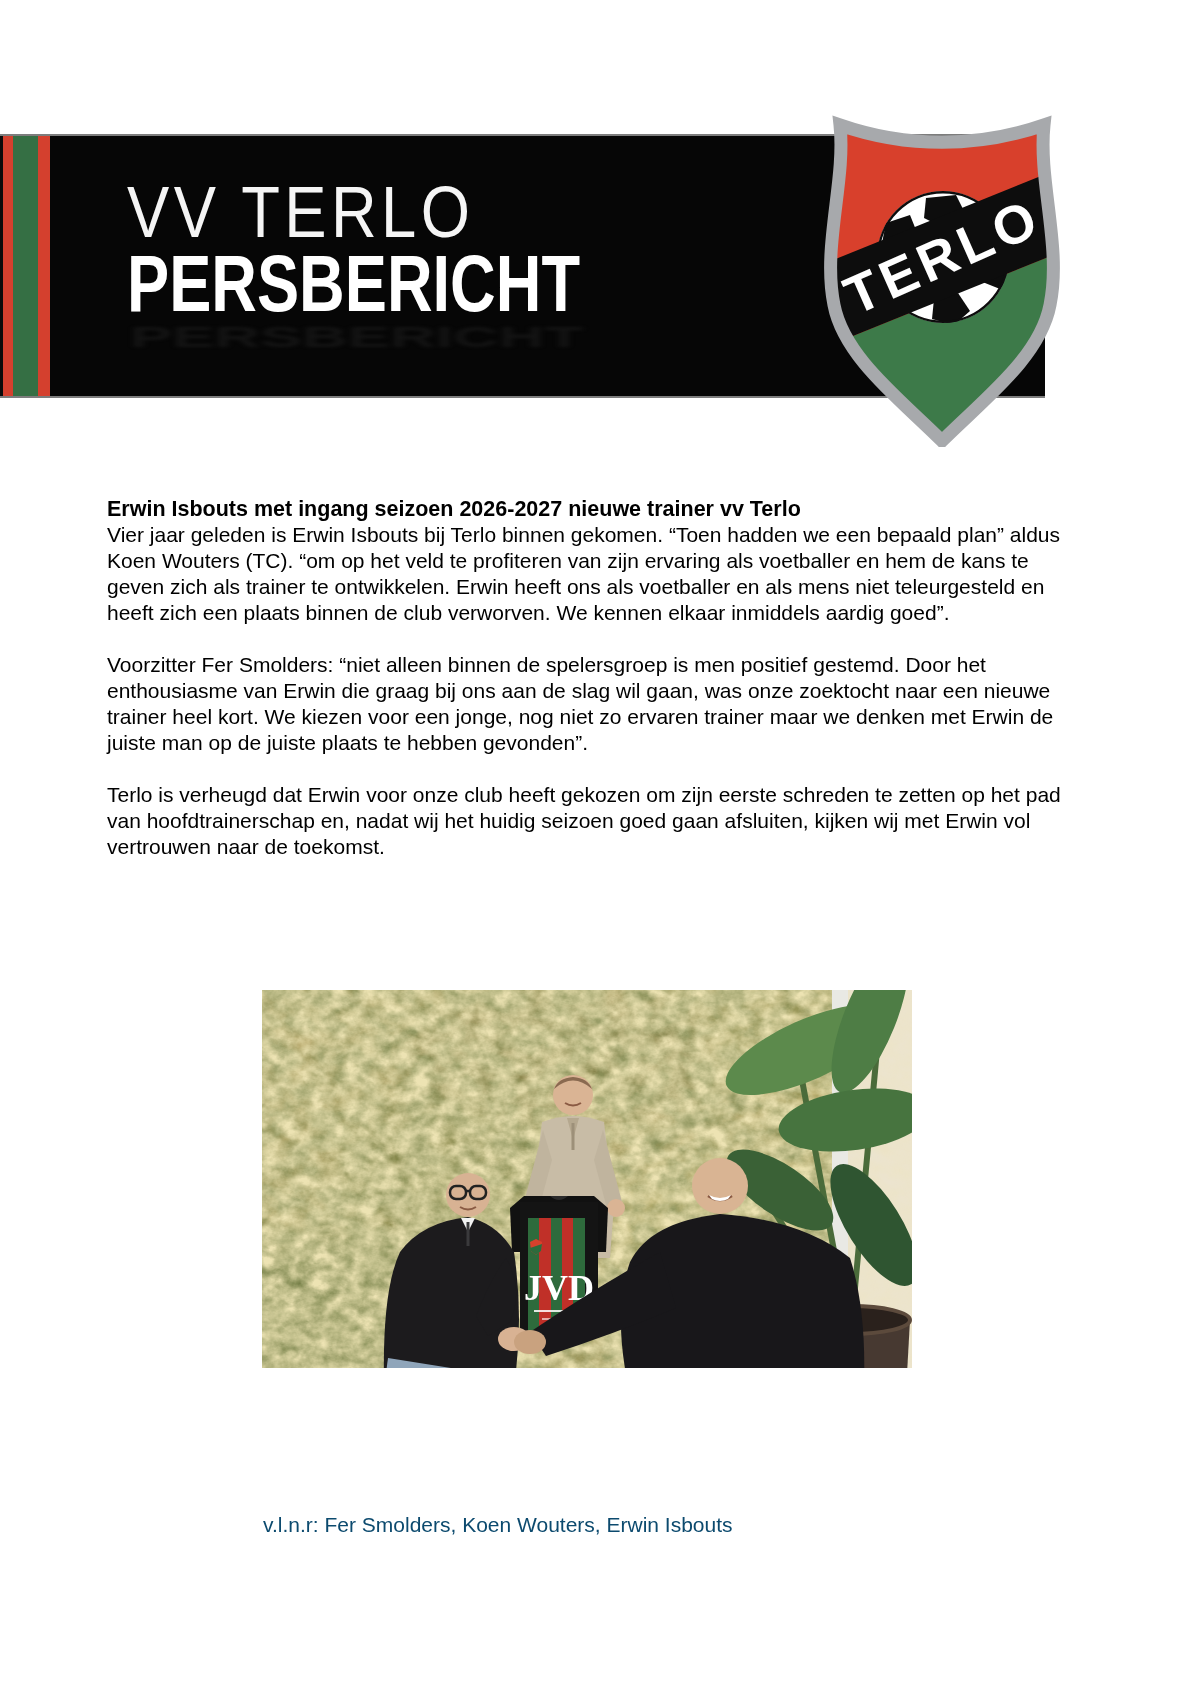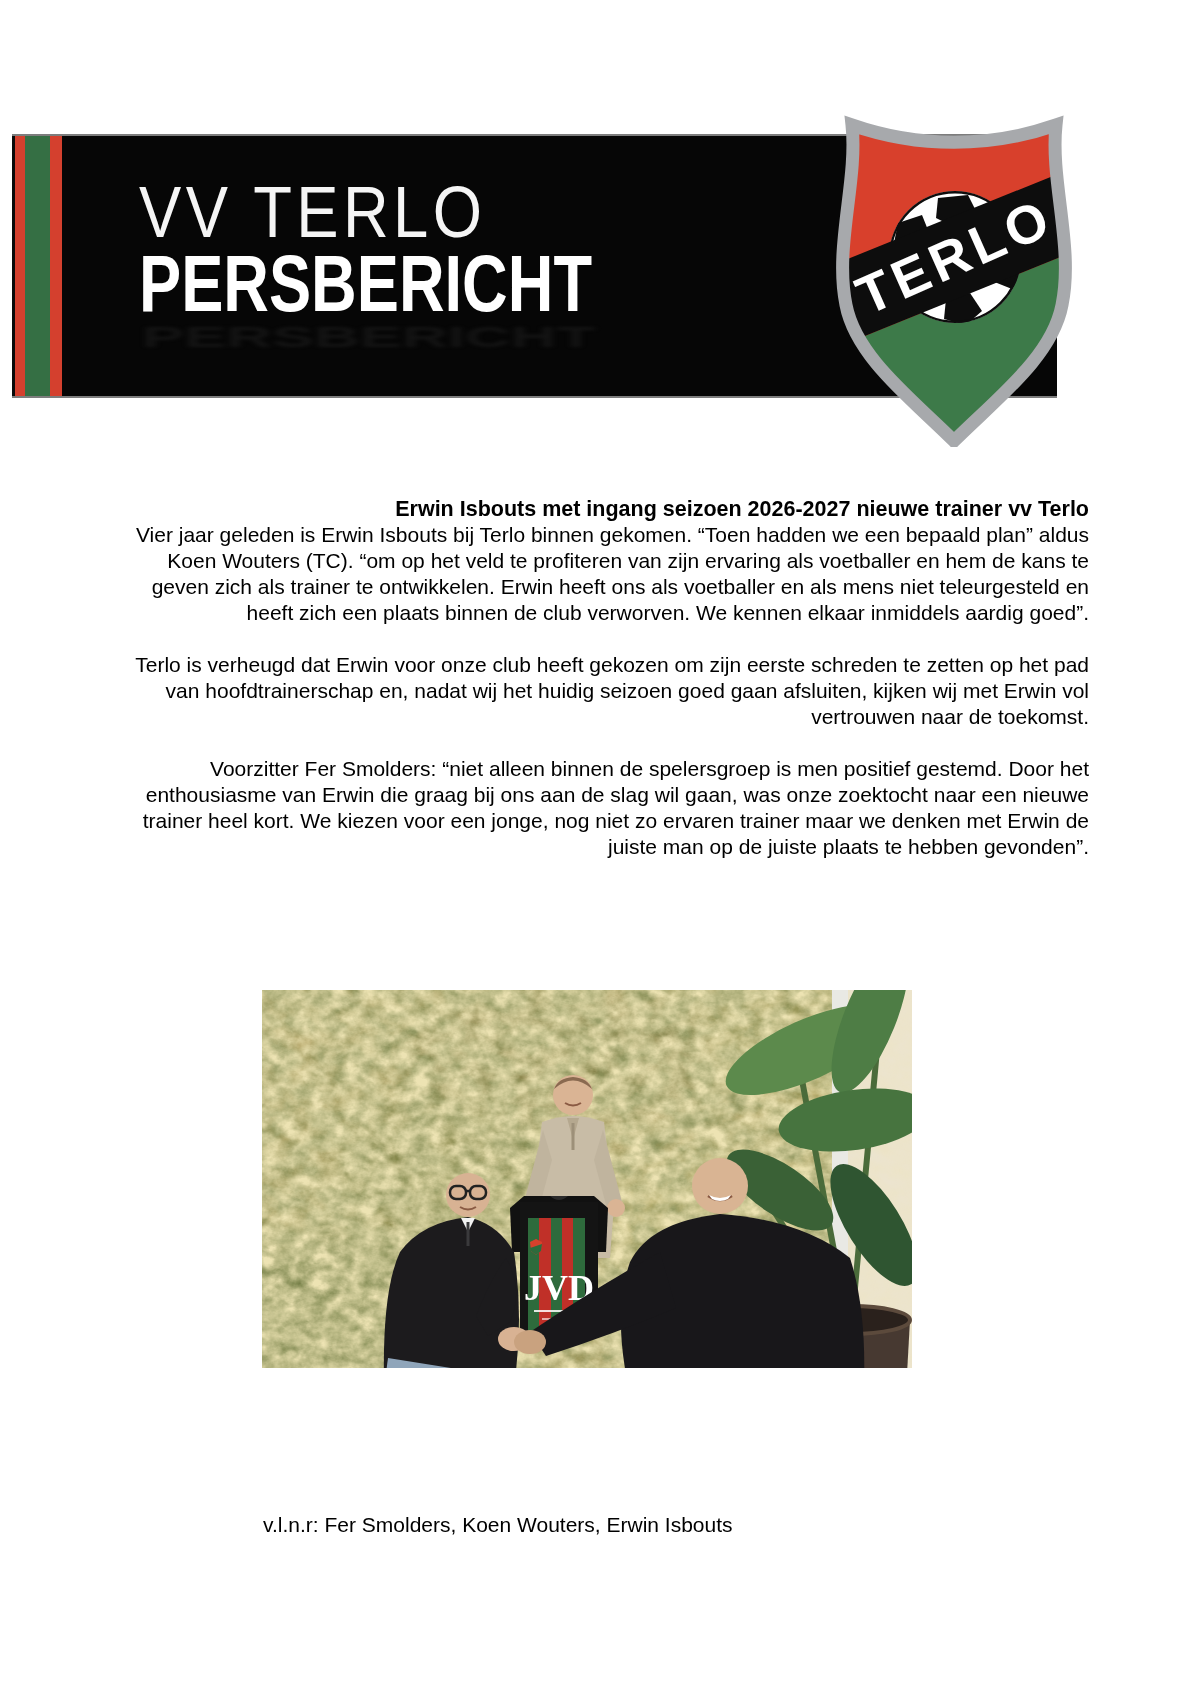--- a/index.html
+++ b/index.html
@@ -3,21 +3,21 @@
 <meta charset="utf-8">
 <style>
   html,body{margin:0;padding:0;background:#ffffff;}
   .page{
     position:relative; width:1190px; height:1684px; background:#ffffff;
     font-family:"Liberation Sans", sans-serif; overflow:hidden;
   }
 
   
   .banner{
-    position:absolute; left:12px; top:134px; width:1045px; height:264px;
+    position:absolute; left:0; top:134px; width:1045px; height:264px;
     background:#060606;
     border-top:2px solid #7d7d7d; border-bottom:2px solid #7d7d7d;
     box-sizing:border-box;
   }
   .stripes{position:absolute; left:0; top:0; bottom:0; width:50px; display:flex;}
   .stripes .s-black{width:3px; background:#0a0a0a;}
   .stripes .s-red1{width:10px; background:#d4402e;}
   .stripes .s-green{width:25px; background:#356f44;}
   .stripes .s-red2{width:12px; background:#d4402e;}
   .brand-thin{
@@ -37,31 +37,31 @@
     filter:blur(4px); opacity:.9;
   }
   .crest{position:absolute; left:806px; top:-33px; width:272px; height:344px;}
 
   
   .article{
     position:absolute; left:107px; top:496px; width:982px;
     color:#000; font-size:21px; line-height:26px;
   }
   .headline{font-weight:bold; margin:0 0 54px 0; font-size:21.5px;}
-  .article p{margin:0;text-align:right;}
+  .article p{margin:0;}
   .article p.gap{margin-top:26px;}
 
   
   .photo{
     position:absolute; left:262px; top:990px; width:650px; height:378px;
     overflow:hidden;
   }
   .caption{
     position:absolute; left:263px; top:1512px;
-    font-size:21px; line-height:26px; color:#000000;
+    font-size:21px; line-height:26px; color:#0c4a6e;
   }
 </style>
 </head>
 <body>
 
 <div class="page">
 
   <div class="banner">
     <div class="stripes">
       <div class="s-black"></div>
@@ -99,22 +99,22 @@
         <polygon points="0,168 272,58 272,142 0,252" fill="#0d0d0d"></polygon>
         <text x="137" y="172" transform="rotate(-24 137 154)" text-anchor="middle" font-family="Liberation Sans, sans-serif" font-size="54" font-weight="bold" letter-spacing="5" fill="#ffffff">TERLO</text>
       </g>
       <path d="M34 22 C 100 45, 172 45, 238 22 C 232 78, 256 144, 244 202 C 234 254, 178 296, 136 338 C 94 296, 38 254, 28 202 C 16 144, 40 78, 34 22 Z" fill="none" stroke="#a7a9ac" stroke-width="13"></path>
     </svg>
   </div>
 
   <div class="article">
     <p class="headline">Erwin Isbouts met ingang seizoen 2026-2027 nieuwe trainer vv Terlo</p>
     <p>Vier jaar geleden is Erwin Isbouts bij Terlo binnen gekomen. “Toen hadden we een bepaald plan” aldus Koen Wouters (TC). “om op het veld te profiteren van zijn ervaring als voetballer en hem de kans te geven zich als trainer te ontwikkelen. Erwin heeft ons als voetballer en als mens niet teleurgesteld en heeft zich een plaats binnen de club verworven. We kennen elkaar inmiddels aardig goed”.</p>
+    <p class="gap">Voorzitter Fer Smolders: “niet alleen binnen de spelersgroep is men positief gestemd. Door het enthousiasme van Erwin die graag bij ons aan de slag wil gaan, was onze zoektocht naar een nieuwe trainer heel kort. We kiezen voor een jonge, nog niet zo ervaren trainer maar we denken met Erwin de juiste man op de juiste plaats te hebben gevonden”.</p>
     <p class="gap">Terlo is verheugd dat Erwin voor onze club heeft gekozen om zijn eerste schreden te zetten op het pad van hoofdtrainerschap en, nadat wij het huidig seizoen goed gaan afsluiten, kijken wij met Erwin vol vertrouwen naar de toekomst.</p>
-    <p class="gap">Voorzitter Fer Smolders: “niet alleen binnen de spelersgroep is men positief gestemd. Door het enthousiasme van Erwin die graag bij ons aan de slag wil gaan, was onze zoektocht naar een nieuwe trainer heel kort. We kiezen voor een jonge, nog niet zo ervaren trainer maar we denken met Erwin de juiste man op de juiste plaats te hebben gevonden”.</p>
   </div>
 
   <div class="photo">
     <svg width="650" height="474" viewBox="0 0 650 474">
       <defs>
         <filter id="mossN" x="0" y="0" width="1" height="1">
           <feTurbulence type="fractalNoise" baseFrequency="0.035 0.05" numOctaves="5" seed="7"></feTurbulence>
           <feColorMatrix type="matrix" values="0 0 0 0 0.25  0 0 0 0 0.28  0 0 0 0 0.10  0.9 0.9 0.9 0 -0.55"></feColorMatrix>
         </filter>
         <filter id="mossN2" x="0" y="0" width="1" height="1">

